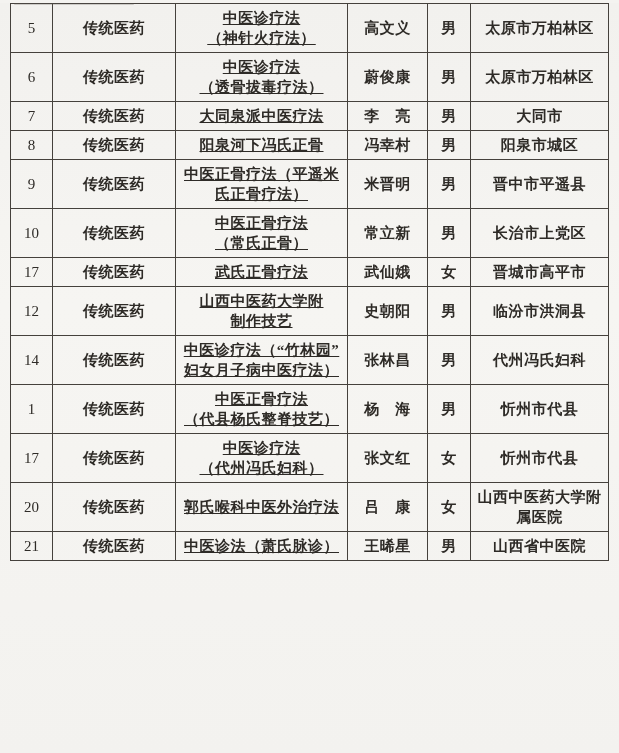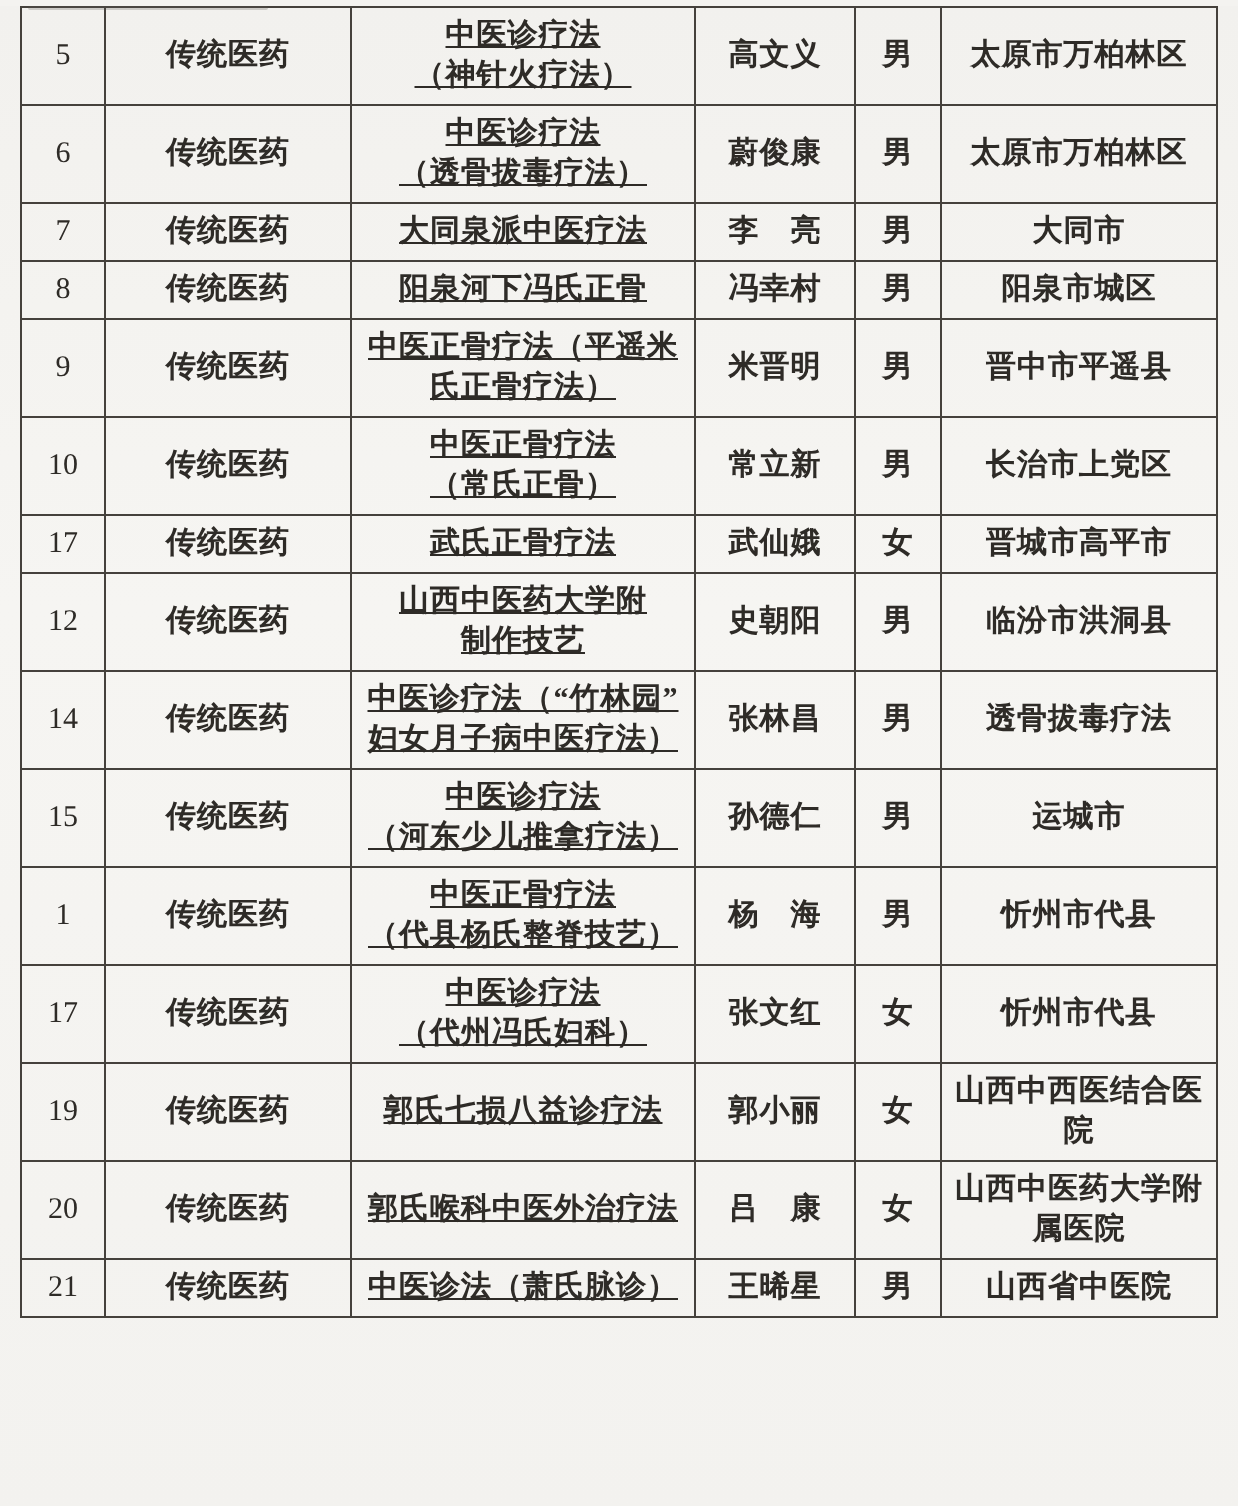--- a/index.html
+++ b/index.html
@@ -154,32 +154,23 @@
   </tr>
 
 
   <tr>
     <td class="c-no">14</td>
     <td class="c-cat">传统医药</td>
     <td class="c-proj">中医诊疗法（“竹林园”
 妇女月子病中医疗法）</td>
     <td class="c-name">张林昌</td>
     <td class="c-gender">男</td>
-    <td class="c-loc">透骨拔毒疗法</td>
-  </tr>
-
-  <tr>
-    <td class="c-no">15</td>
-    <td class="c-cat">传统医药</td>
-    <td class="c-proj">中医诊疗法
-（河东少儿推拿疗法）</td>
-    <td class="c-name">孙德仁</td>
-    <td class="c-gender">男</td>
-    <td class="c-loc">运城市</td>
-  </tr>
+    <td class="c-loc">代州冯氏妇科</td>
+  </tr>
+
 
   <tr>
     <td class="c-no">1</td>
     <td class="c-cat">传统医药</td>
     <td class="c-proj">中医正骨疗法
 （代县杨氏整脊技艺）</td>
     <td class="c-name">杨　海</td>
     <td class="c-gender">男</td>
     <td class="c-loc">忻州市代县</td>
   </tr>
@@ -188,29 +179,20 @@
     <td class="c-no">17</td>
     <td class="c-cat">传统医药</td>
     <td class="c-proj">中医诊疗法
 （代州冯氏妇科）</td>
     <td class="c-name">张文红</td>
     <td class="c-gender">女</td>
     <td class="c-loc">忻州市代县</td>
   </tr>
 
 
-  <tr>
-    <td class="c-no">19</td>
-    <td class="c-cat">传统医药</td>
-    <td class="c-proj">郭氏七损八益诊疗法</td>
-    <td class="c-name">郭小丽</td>
-    <td class="c-gender">女</td>
-    <td class="c-loc">山西中西医结合医
-院</td>
-  </tr>
 
   <tr>
     <td class="c-no">20</td>
     <td class="c-cat">传统医药</td>
     <td class="c-proj">郭氏喉科中医外治疗法</td>
     <td class="c-name">吕　康</td>
     <td class="c-gender">女</td>
     <td class="c-loc">山西中医药大学附
 属医院</td>
   </tr>

